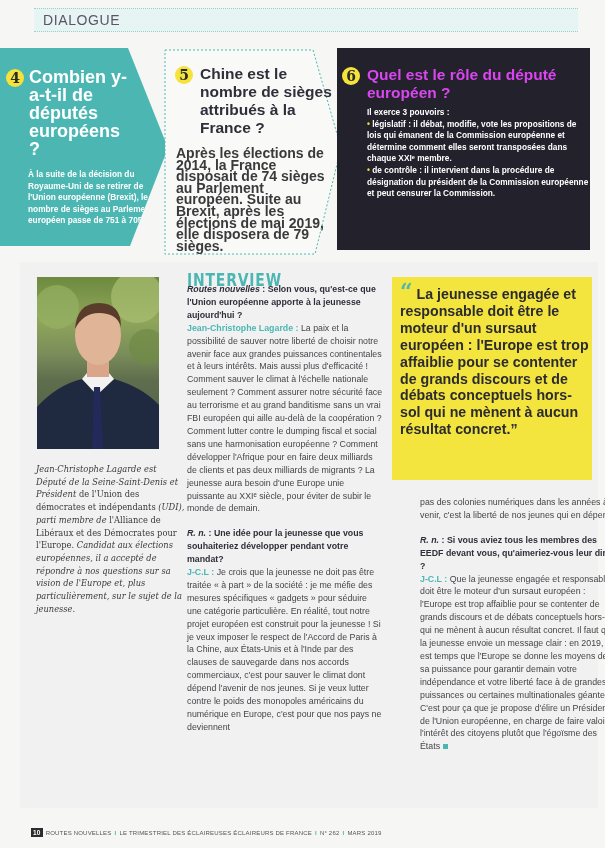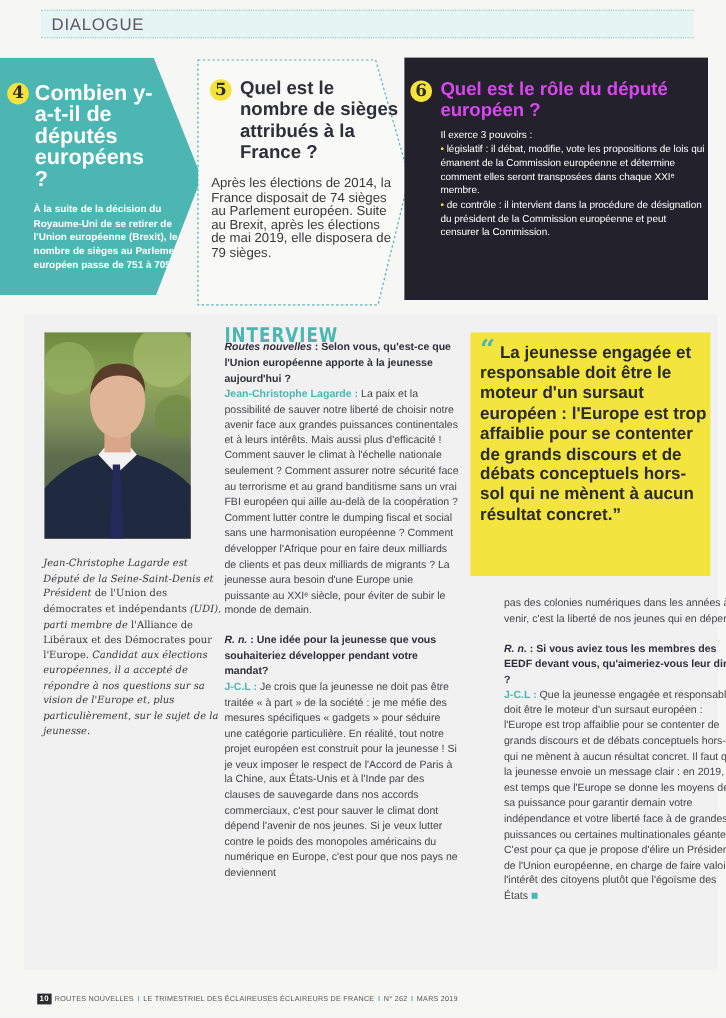--- a/index.html
+++ b/index.html
@@ -51,34 +51,34 @@
       position: absolute; left: 163px; top: 48px; width: 180px; height: 208px;
     }
     .box5 svg { position: absolute; left: 0; top: 0; }
     .box5 .qhead { position: absolute; left: 12px; top: 17px; width: 160px; }
     .box5 .qtitle {
       margin-left: 25px; font-weight: bold; font-size: 15.5px; line-height: 18px;
       color: #2f2f3a;
     }
     .box5 .qbody {
       position: absolute; left: 13px; top: 100px; width: 150px;
-      font-size: 11px; font-weight: normal; line-height: 11.6px; color: #3a3a3c;
+      font-size: 14px; font-weight: bold; line-height: 11.6px; color: #3a3a3c;
     }
     
     .box6 {
       position: absolute; left: 337px; top: 48px; width: 253px; height: 202px;
       background: #23222c; color: #fff;
     }
     .box6 .qhead { position: absolute; left: 5px; top: 18px; width: 240px; }
     .box6 .qtitle {
       margin-left: 25px; font-weight: bold; font-size: 15.5px; line-height: 18px; color: #d946ef;
     }
     .box6 .qbody {
       position: absolute; left: 30px; top: 59px; width: 222px;
-      font-size: 8.3px; font-weight: normal; line-height: 11.6px; color: #fff;
+      font-size: 8.3px; font-weight: bold; line-height: 11.6px; color: #fff;
     }
     .box6 .bullet { color: #f5e23a; }
     
     .photo {
       position: absolute; left: 37px; top: 277px; width: 122px; height: 172px;
       overflow: hidden;
       background: linear-gradient(180deg, #6d8a3e 0%, #8fa65a 25%, #7a8c5a 45%, #5e6e4d 60%, #4d5a45 100%);
     }
     
     .caption {
@@ -144,21 +144,21 @@
   </div>
   <div class="qbody">À la suite de la décision du Royaume-Uni de se retirer de l'Union européenne (Brexit), le nombre de sièges au Parlement européen passe de 751 à 705.</div>
 </div>
 
 <div class="box5">
   <svg width="180" height="208">
     <polygon points="2,2 150,2 178,100 152,206 2,206" fill="#f9f9f8" stroke="#4cb7b2" stroke-width="1" stroke-dasharray="2,2"></polygon>
   </svg>
   <div class="qhead">
     <span class="num-badge">5</span>
-    <div class="qtitle">Quel est le nombre de sièges attribués à la France ?</div>
+    <div class="qtitle">Chine est le nombre de sièges attribués à la France ?</div>
   </div>
   <div class="qbody">Après les élections de 2014, la France disposait de 74 sièges au Parlement européen. Suite au Brexit, après les élections de mai 2019, elle disposera de 79 sièges.</div>
 </div>
 
 <div class="box6">
   <div class="qhead">
     <span class="num-badge">6</span>
     <div class="qtitle">Quel est le rôle du député européen ?</div>
   </div>
   <div class="qbody">

